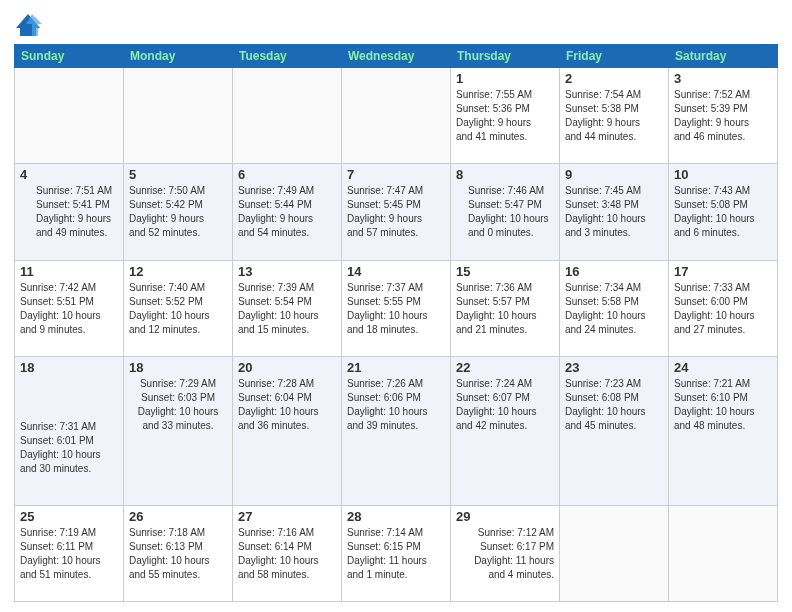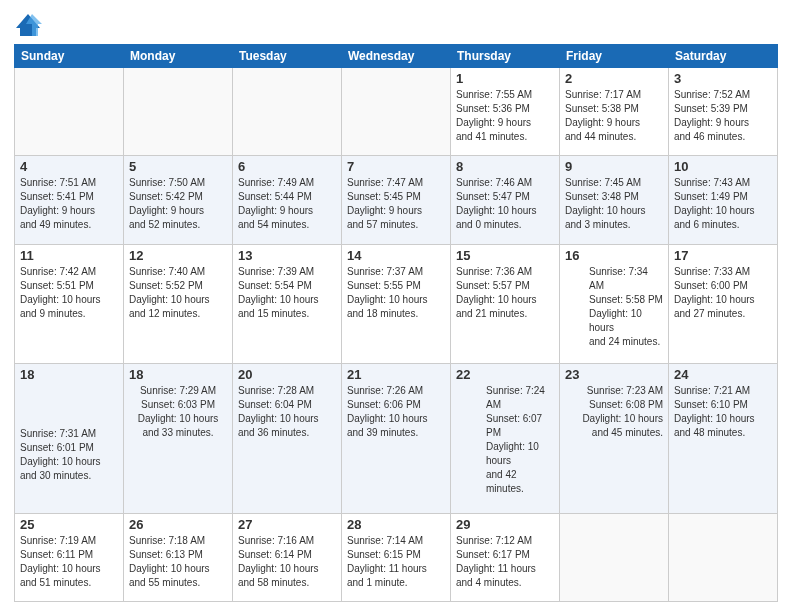--- a/index.html
+++ b/index.html
@@ -61,21 +61,21 @@
       color: #555;
     }
     .calendar {
       width: 100%;
       border-collapse: collapse;
       flex: 1;
       font-size: 10.5px;
     }
     .calendar th {
       background-color: #1a6ab5;
-      color: #ffffff;
+      color: #86efac;
       padding: 4px 6px;
       text-align: left;
       font-size: 12px;
       border: 1px solid #1a6ab5;
     }
     .calendar td {
       border: 1px solid #ccc;
       vertical-align: top;
       padding: 3px 5px;
       width: calc(100% / 7);
@@ -142,37 +142,37 @@
           <td class="empty"></td>
           <td>
             <div class="day-num">1</div>
             <div class="day-info" style="white-space: pre-line;">Sunrise: 7:55 AM
 Sunset: 5:36 PM
 Daylight: 9 hours
 and 41 minutes.</div>
           </td>
           <td>
             <div class="day-num">2</div>
-            <div class="day-info" style="white-space: pre-line;">Sunrise: 7:17 AM
+            <div class="day-info" style="white-space: pre-line;">Sunrise: 7:54 AM
 Sunset: 5:38 PM
 Daylight: 9 hours
 and 44 minutes.</div>
           </td>
           <td>
             <div class="day-num">3</div>
             <div class="day-info" style="white-space: pre-line;">Sunrise: 7:52 AM
 Sunset: 5:39 PM
 Daylight: 9 hours
 and 46 minutes.</div>
           </td>
         </tr>
         <tr class="row-alt">
           <td>
             <div class="day-num">4</div>
-            <div class="day-info" style="white-space: pre-line;">Sunrise: 7:51 AM
+            <div class="day-info" style="white-space: pre-line; margin-left: 16px;">Sunrise: 7:51 AM
 Sunset: 5:41 PM
 Daylight: 9 hours
 and 49 minutes.</div>
           </td>
           <td>
             <div class="day-num">5</div>
             <div class="day-info" style="white-space: pre-line;">Sunrise: 7:50 AM
 Sunset: 5:42 PM
 Daylight: 9 hours
 and 52 minutes.</div>
@@ -186,36 +186,36 @@
           </td>
           <td>
             <div class="day-num">7</div>
             <div class="day-info" style="white-space: pre-line;">Sunrise: 7:47 AM
 Sunset: 5:45 PM
 Daylight: 9 hours
 and 57 minutes.</div>
           </td>
           <td>
             <div class="day-num">8</div>
-            <div class="day-info" style="white-space: pre-line;">Sunrise: 7:46 AM
+            <div class="day-info" style="white-space: pre-line; margin-left: 12px;">Sunrise: 7:46 AM
 Sunset: 5:47 PM
 Daylight: 10 hours
 and 0 minutes.</div>
           </td>
           <td>
             <div class="day-num">9</div>
             <div class="day-info" style="white-space: pre-line;">Sunrise: 7:45 AM
 Sunset: 3:48 PM
 Daylight: 10 hours
 and 3 minutes.</div>
           </td>
           <td>
             <div class="day-num">10</div>
             <div class="day-info" style="white-space: pre-line;">Sunrise: 7:43 AM
-Sunset: 1:49 PM
+Sunset: 5:08 PM
 Daylight: 10 hours
 and 6 minutes.</div>
           </td>
         </tr>
         <tr>
           <td>
             <div class="day-num">11</div>
             <div class="day-info" style="white-space: pre-line;">Sunrise: 7:42 AM
 Sunset: 5:51 PM
 Daylight: 10 hours
@@ -244,21 +244,21 @@
           </td>
           <td>
             <div class="day-num">15</div>
             <div class="day-info" style="white-space: pre-line;">Sunrise: 7:36 AM
 Sunset: 5:57 PM
 Daylight: 10 hours
 and 21 minutes.</div>
           </td>
           <td>
             <div class="day-num">16</div>
-            <div class="day-info" style="white-space: pre-line; margin-left: 24px;">Sunrise: 7:34 AM
+            <div class="day-info" style="white-space: pre-line;">Sunrise: 7:34 AM
 Sunset: 5:58 PM
 Daylight: 10 hours
 and 24 minutes.</div>
           </td>
           <td>
             <div class="day-num">17</div>
             <div class="day-info" style="white-space: pre-line;">Sunrise: 7:33 AM
 Sunset: 6:00 PM
 Daylight: 10 hours
 and 27 minutes.</div>
@@ -288,28 +288,28 @@
           </td>
           <td>
             <div class="day-num">21</div>
             <div class="day-info" style="white-space: pre-line;">Sunrise: 7:26 AM
 Sunset: 6:06 PM
 Daylight: 10 hours
 and 39 minutes.</div>
           </td>
           <td>
             <div class="day-num">22</div>
-            <div class="day-info" style="white-space: pre-line; margin-left: 30px;">Sunrise: 7:24 AM
+            <div class="day-info" style="white-space: pre-line;">Sunrise: 7:24 AM
 Sunset: 6:07 PM
 Daylight: 10 hours
 and 42 minutes.</div>
           </td>
           <td>
             <div class="day-num">23</div>
-            <div class="day-info" style="white-space: pre-line; text-align: right;">Sunrise: 7:23 AM
+            <div class="day-info" style="white-space: pre-line;">Sunrise: 7:23 AM
 Sunset: 6:08 PM
 Daylight: 10 hours
 and 45 minutes.</div>
           </td>
           <td>
             <div class="day-num">24</div>
             <div class="day-info" style="white-space: pre-line;">Sunrise: 7:21 AM
 Sunset: 6:10 PM
 Daylight: 10 hours
 and 48 minutes.</div>
@@ -339,21 +339,21 @@
           </td>
           <td>
             <div class="day-num">28</div>
             <div class="day-info" style="white-space: pre-line;">Sunrise: 7:14 AM
 Sunset: 6:15 PM
 Daylight: 11 hours
 and 1 minute.</div>
           </td>
           <td>
             <div class="day-num">29</div>
-            <div class="day-info" style="white-space: pre-line;">Sunrise: 7:12 AM
+            <div class="day-info" style="white-space: pre-line; text-align: right;">Sunrise: 7:12 AM
 Sunset: 6:17 PM
 Daylight: 11 hours
 and 4 minutes.</div>
           </td>
           <td class="empty"></td>
           <td class="empty"></td>
         </tr>
       </tbody>
   </table>
 </div>

